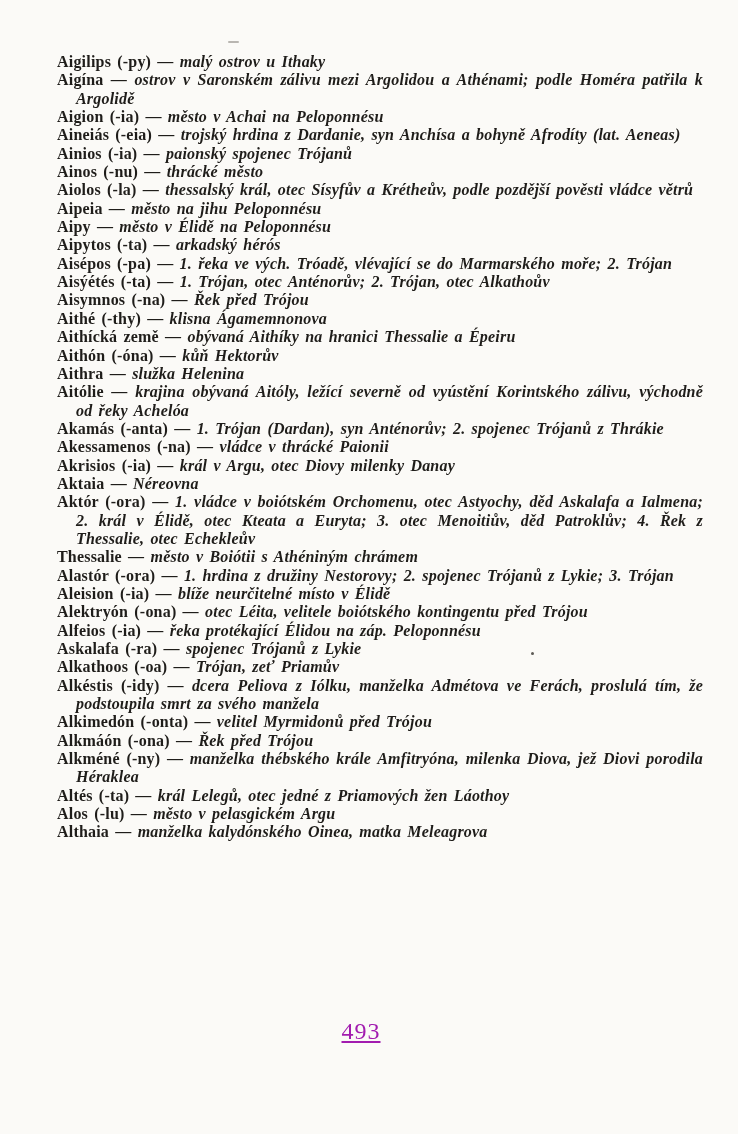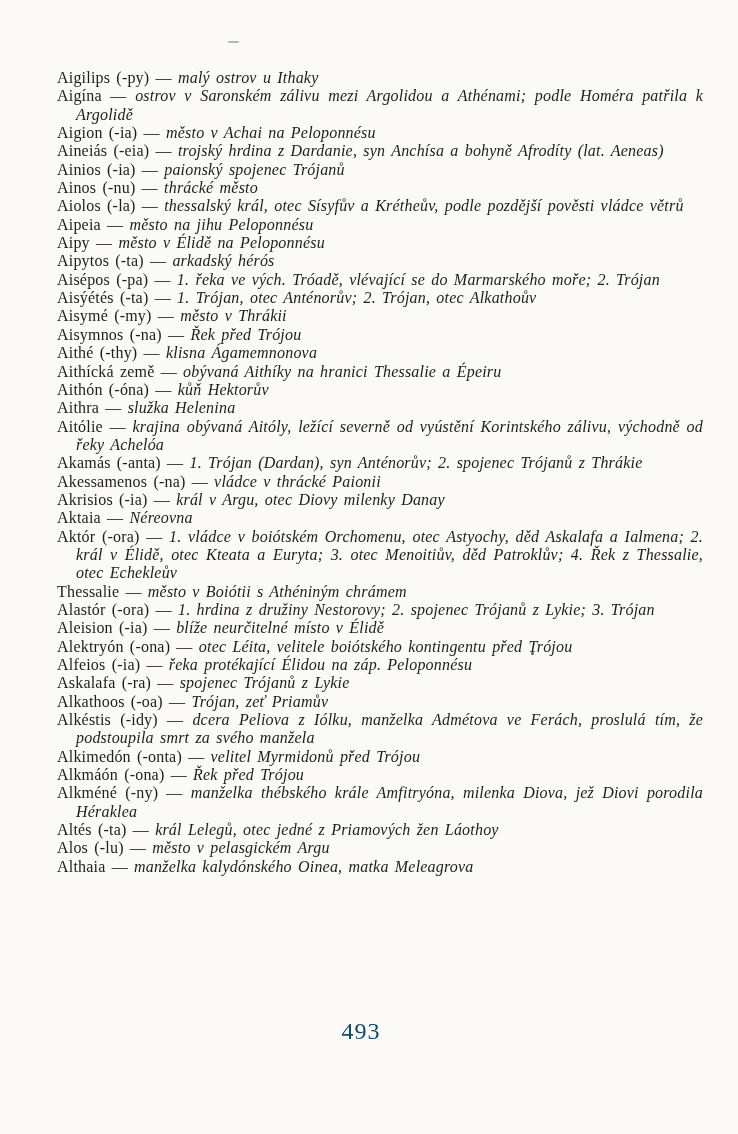--- a/index.html
+++ b/index.html
@@ -16,22 +16,23 @@
     position: relative;
     width: 738px;
     height: 1134px;
     font-family: "Liberation Serif", "DejaVu Serif", serif;
     color: #1f1d1a;
     background: #fbfaf7;
   }
   .text-block {
     position: absolute;
     left: 57px;
-    top: 69px;
+    top: 53px;
     width: 646px;
+    font-weight: bold;
   }
   .entry {
     margin: 0;
     font-size: 16px;
     line-height: 18.35px;
     text-align: justify;
     padding-left: 19px;
     text-indent: -19px;
     letter-spacing: 0.2px;
     word-spacing: 2px;
@@ -46,21 +47,22 @@
     font-style: italic;
   }
   .page-number {
     position: absolute;
     top: 1018px;
     left: 0;
     width: 722px;
     text-align: center;
     font-size: 24px;
     letter-spacing: 1px;
-    color: #0c4a6e;
+    color: #a21caf;
+    text-decoration: underline;
   }
   .artifact-dash {
     position: absolute;
     left: 228px;
     top: 41px;
     width: 11px;
     height: 2px;
     background: #b9b6b1;
     border-radius: 1px;
   }
@@ -86,21 +88,20 @@
       <p class="entry"><span class="term">Aigion (-ia)</span><span class="sep"> — </span><span class="def">město v Achai na Peloponnésu</span></p>
       <p class="entry"><span class="term">Aineiás (-eia)</span><span class="sep"> — </span><span class="def">trojský hrdina z Dardanie, syn Anchísa a bohyně Afrodíty (lat. Aeneas)</span></p>
       <p class="entry"><span class="term">Ainios (-ia)</span><span class="sep"> — </span><span class="def">paionský spojenec Trójanů</span></p>
       <p class="entry"><span class="term">Ainos (-nu)</span><span class="sep"> — </span><span class="def">thrácké město</span></p>
       <p class="entry"><span class="term">Aiolos (-la)</span><span class="sep"> — </span><span class="def">thessalský král, otec Sísyfův a Krétheův, podle pozdější pověsti vládce větrů</span></p>
       <p class="entry"><span class="term">Aipeia</span><span class="sep"> — </span><span class="def">město na jihu Peloponnésu</span></p>
       <p class="entry"><span class="term">Aipy</span><span class="sep"> — </span><span class="def">město v Élidě na Peloponnésu</span></p>
       <p class="entry"><span class="term">Aipytos (-ta)</span><span class="sep"> — </span><span class="def">arkadský hérós</span></p>
       <p class="entry"><span class="term">Aisépos (-pa)</span><span class="sep"> — </span><span class="def">1. řeka ve vých. Tróadě, vlévající se do Marmarského moře; 2. Trójan</span></p>
       <p class="entry"><span class="term">Aisýétés (-ta)</span><span class="sep"> — </span><span class="def">1. Trójan, otec Anténorův; 2. Trójan, otec Alkathoův</span></p>
-      <p class="entry"><span class="term">Aisymé (-my)</span><span class="sep"> — </span><span class="def">město v Thrákii</span></p>
       <p class="entry"><span class="term">Aisymnos (-na)</span><span class="sep"> — </span><span class="def">Řek před Trójou</span></p>
       <p class="entry"><span class="term">Aithé (-thy)</span><span class="sep"> — </span><span class="def">klisna Ágamemnonova</span></p>
       <p class="entry"><span class="term">Aithícká země</span><span class="sep"> — </span><span class="def">obývaná Aithíky na hranici Thessalie a Épeiru</span></p>
       <p class="entry"><span class="term">Aithón (-óna)</span><span class="sep"> — </span><span class="def">kůň Hektorův</span></p>
       <p class="entry"><span class="term">Aithra</span><span class="sep"> — </span><span class="def">služka Helenina</span></p>
       <p class="entry"><span class="term">Aitólie</span><span class="sep"> — </span><span class="def">krajina obývaná Aitóly, ležící severně od vyústění Korintského zálivu, východně od řeky Achelóa</span></p>
       <p class="entry"><span class="term">Akamás (-anta)</span><span class="sep"> — </span><span class="def">1. Trójan (Dardan), syn Anténorův; 2. spojenec Trójanů z Thrákie</span></p>
       <p class="entry"><span class="term">Akessamenos (-na)</span><span class="sep"> — </span><span class="def">vládce v thrácké Paionii</span></p>
       <p class="entry"><span class="term">Akrisios (-ia)</span><span class="sep"> — </span><span class="def">král v Argu, otec Diovy milenky Danay</span></p>
       <p class="entry"><span class="term">Aktaia</span><span class="sep"> — </span><span class="def">Néreovna</span></p>

